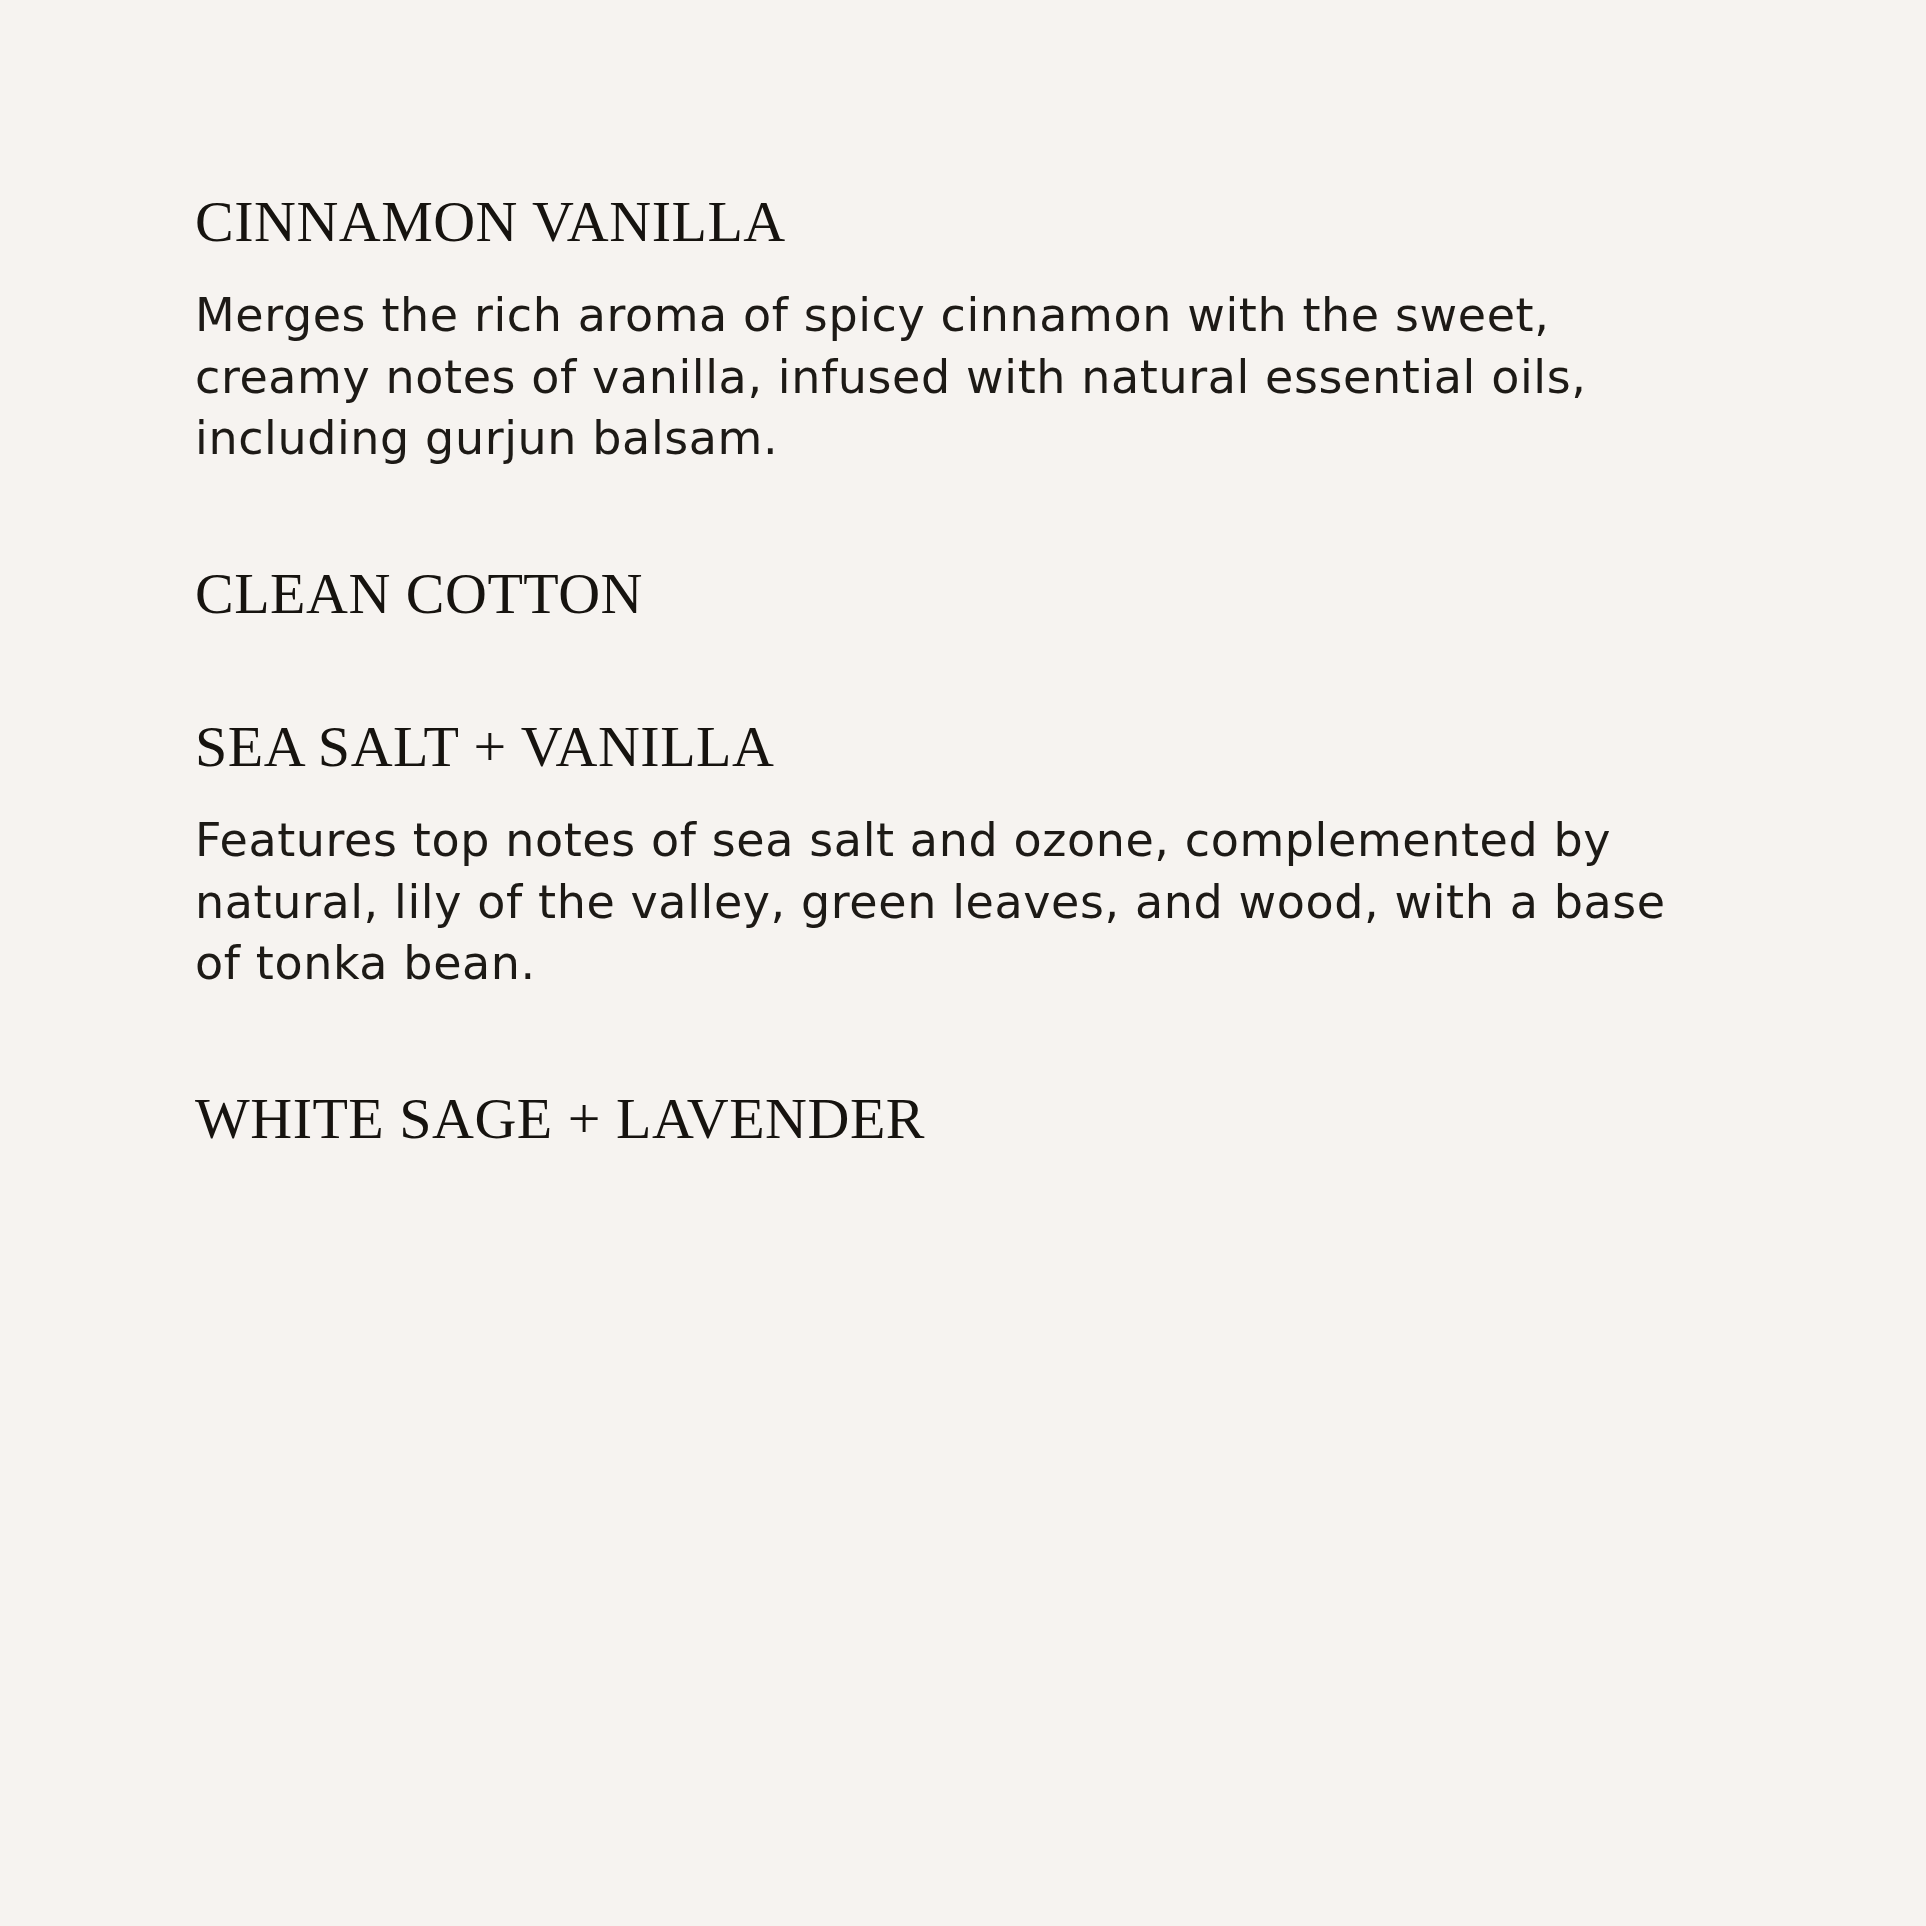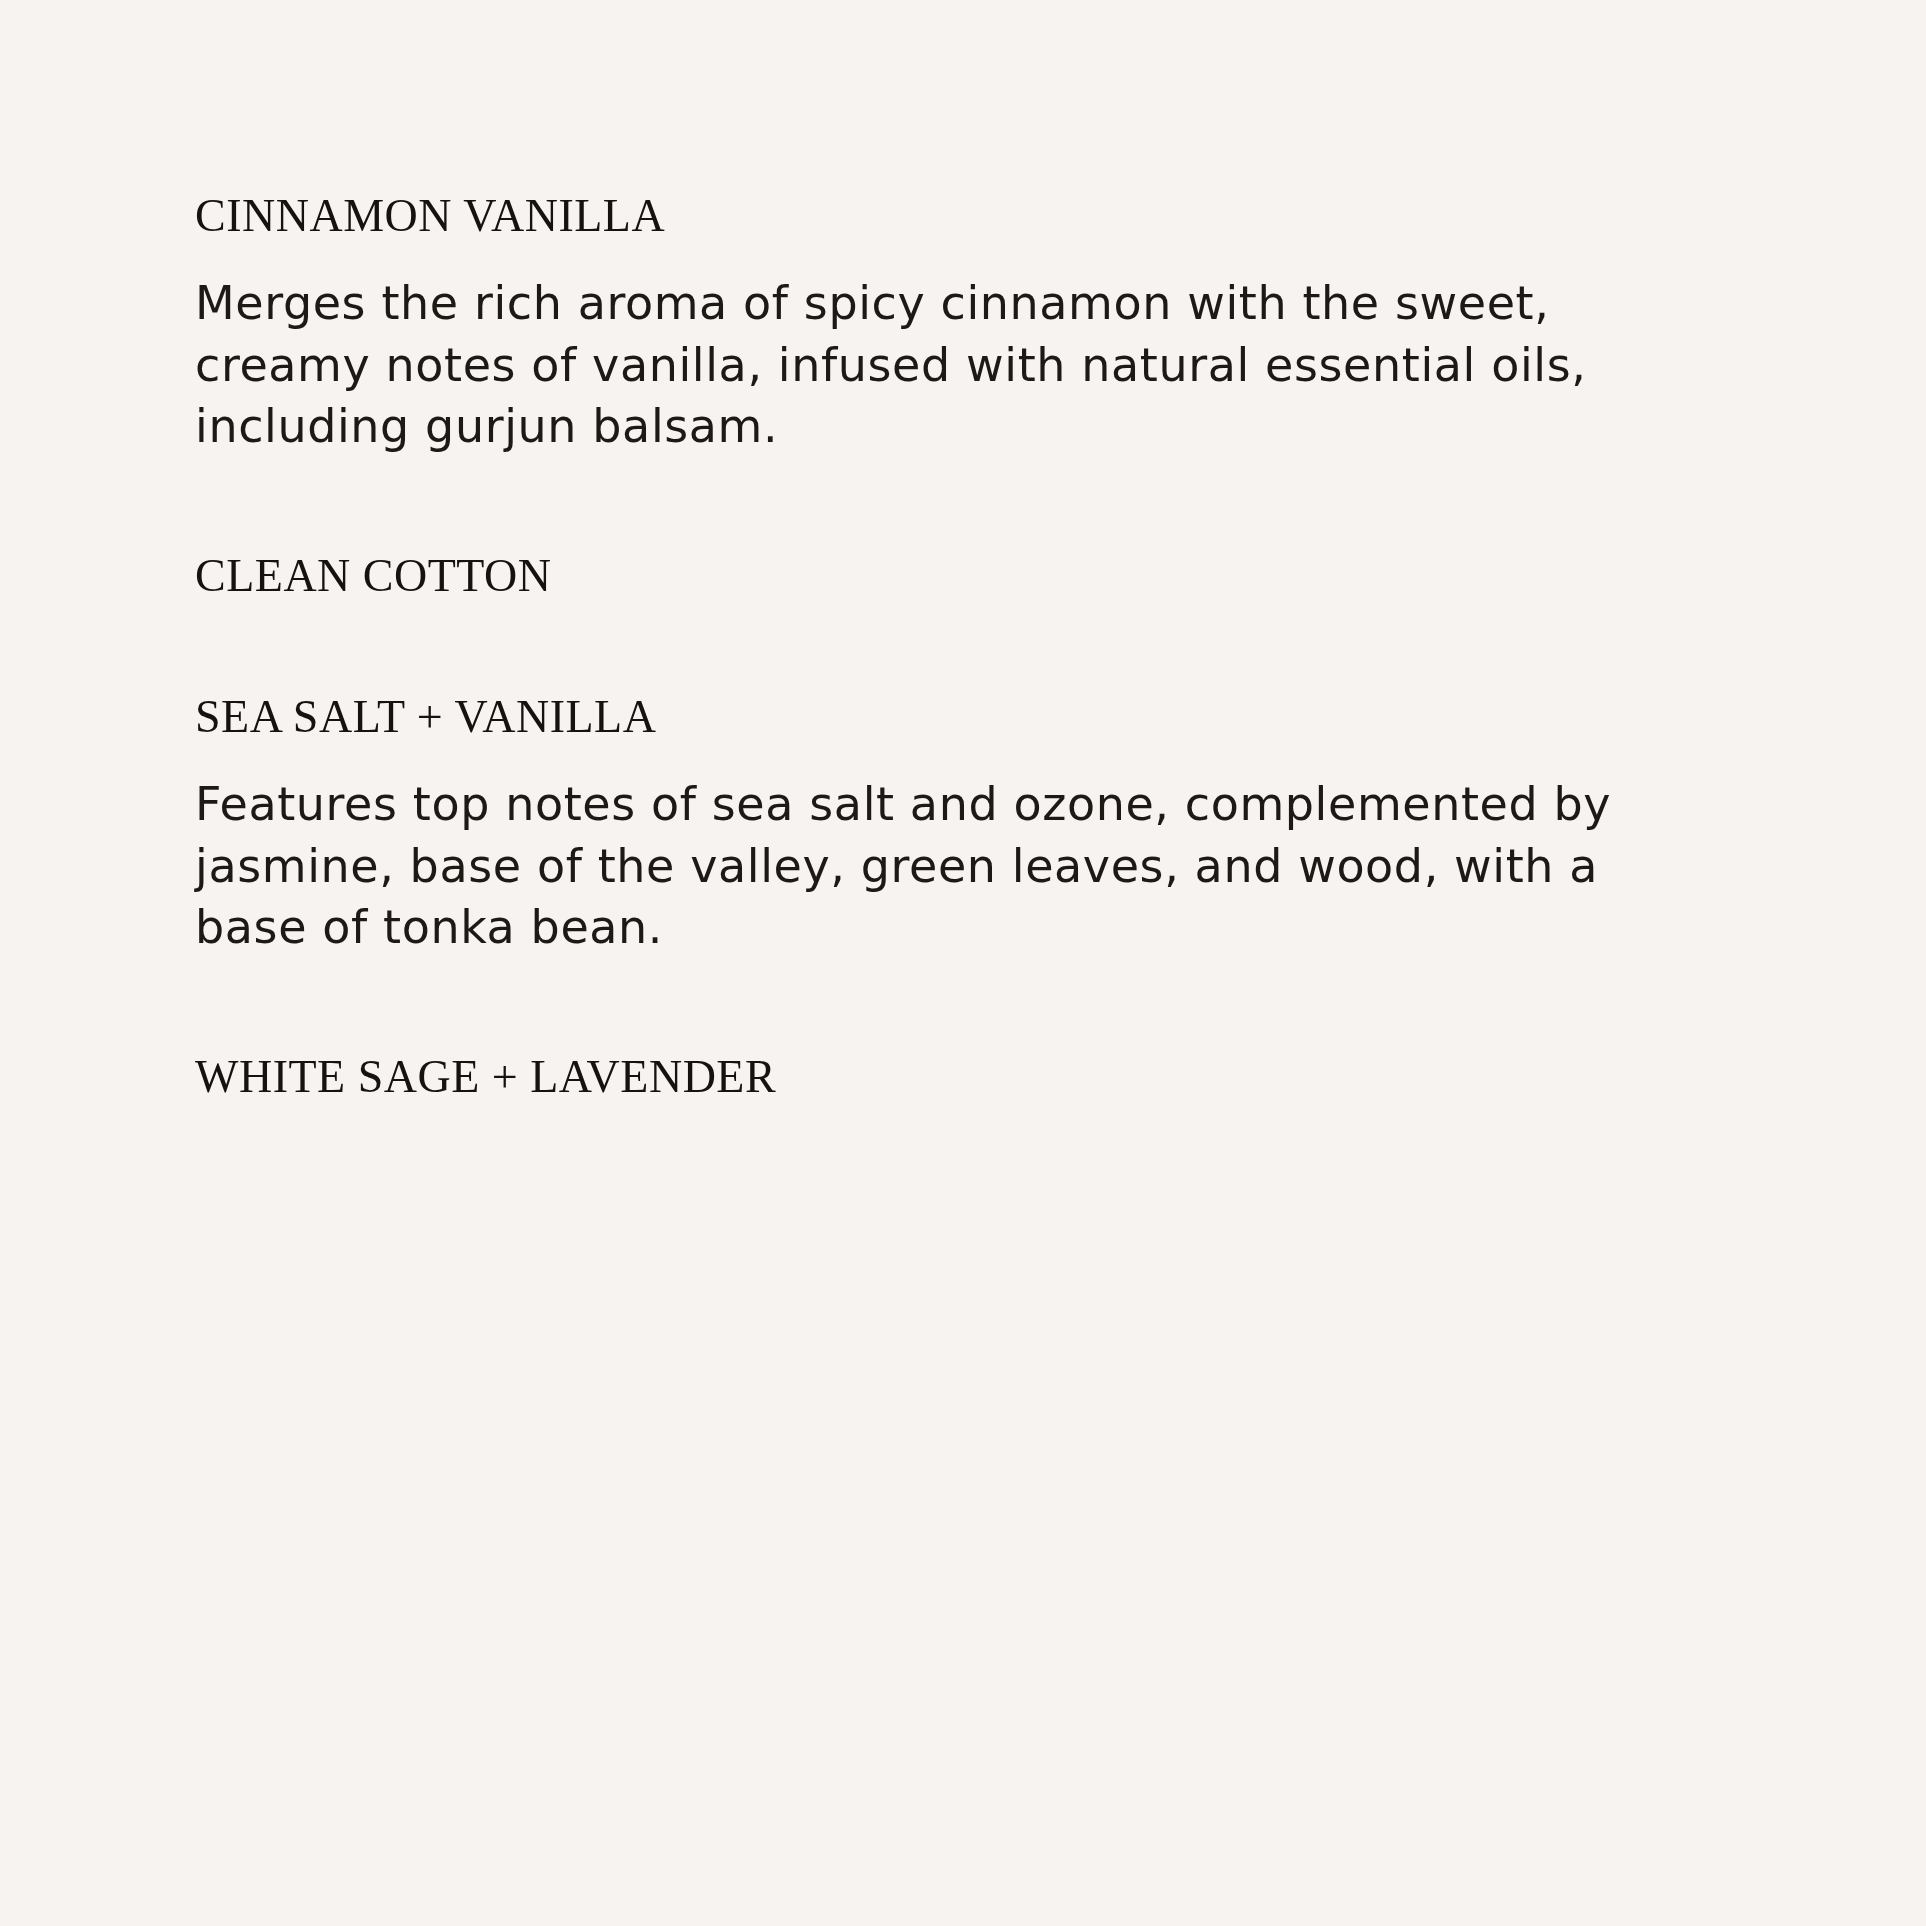--- a/index.html
+++ b/index.html
@@ -25,21 +25,21 @@
   }
   .scent-block {
     margin: 0 0 95px 0;
   }
   .scent-block:last-child {
     margin-bottom: 0;
   }
   .scent-title {
     font-family: "Liberation Serif", "DejaVu Serif", serif;
     font-weight: 400;
-    font-size: 46px;
+    font-size: 58px;
     line-height: 1.0;
     letter-spacing: 0.5px;
     color: #16130f;
     margin: 0 0 34px 0;
     white-space: nowrap;
   }
   .scent-desc {
     font-family: "DejaVu Sans", sans-serif;
     font-weight: 400;
     font-size: 46px;
@@ -60,21 +60,21 @@
       <h2 class="scent-title">CINNAMON VANILLA</h2>
       <p class="scent-desc">Merges the rich aroma of spicy cinnamon with the sweet, creamy notes of vanilla, infused with natural essential oils, including gurjun balsam.</p>
     </div>
 
     <div class="scent-block">
       <h2 class="scent-title">CLEAN COTTON</h2>
     </div>
 
     <div class="scent-block">
       <h2 class="scent-title">SEA SALT + VANILLA</h2>
-      <p class="scent-desc">Features top notes of sea salt and ozone, complemented by jasmine, base of the valley, green leaves, and wood, with a base of tonka bean.</p>
+      <p class="scent-desc">Features top notes of sea salt and ozone, complemented by natural, lily of the valley, green leaves, and wood, with a base of tonka bean.</p>
     </div>
 
     <div class="scent-block">
       <h2 class="scent-title">WHITE SAGE + LAVENDER</h2>
     </div>
 
   </div>
 </div>
 
 

